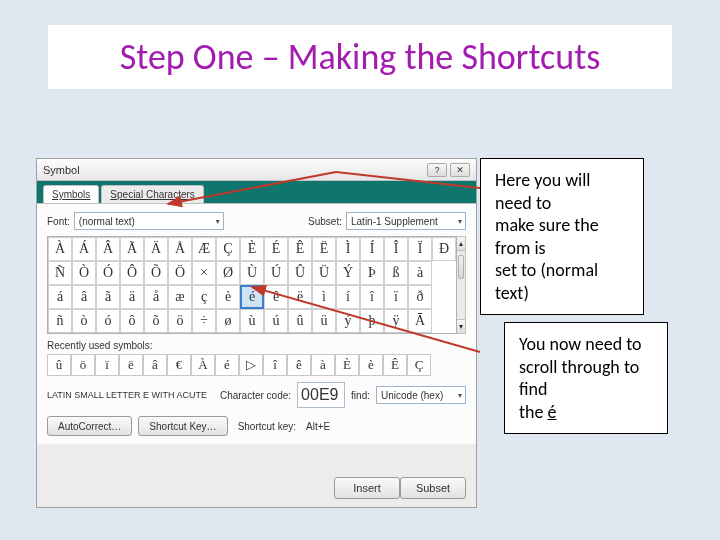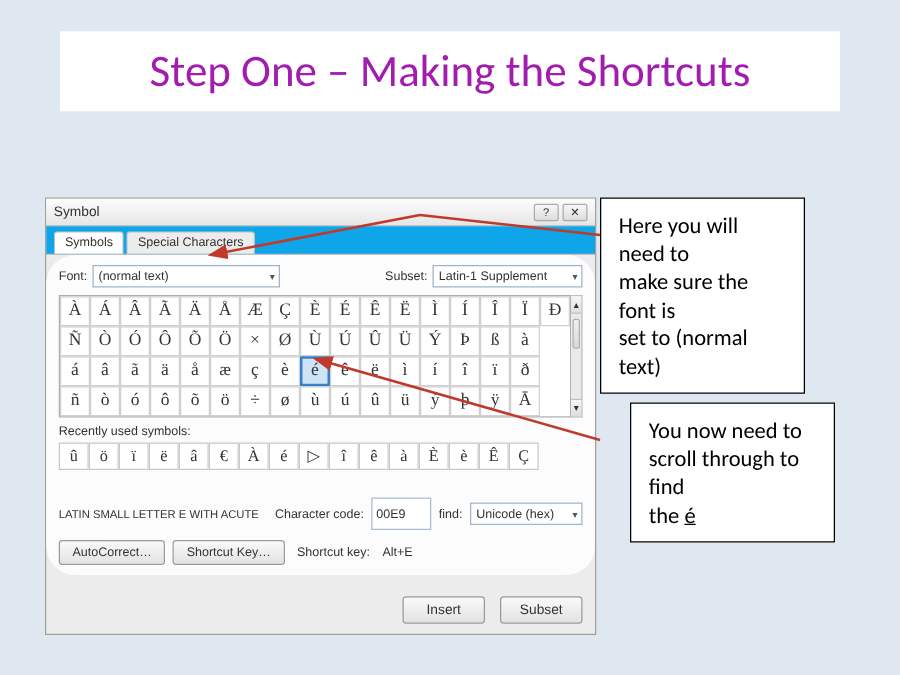--- a/index.html
+++ b/index.html
@@ -3,50 +3,50 @@
 <meta charset="utf-8">
 <style>
   * { box-sizing: border-box; margin: 0; padding: 0; }
   body { width: 720px; height: 540px; background: #dfe8f0; font-family: Calibri, Arial, sans-serif; position: relative; overflow: hidden; }
   .title-box { position: absolute; left: 48px; top: 25px; width: 624px; height: 64px; background: #fff; display: flex; align-items: center; justify-content: center; }
   .title-box h1 { font-size: 36px; font-weight: 400; color: #a21caf; }
   .dialog { position: absolute; left: 36px; top: 158px; width: 441px; height: 350px; background: #ececec; border: 1px solid #a0a0a0; font-family: Tahoma, Arial, sans-serif; font-size: 11px; color: #333; }
   .dlg-titlebar { height: 22px; background: linear-gradient(#fdfdfd,#e6e6e6); display: flex; align-items: center; padding: 0 6px; border-bottom: 1px solid #c0c0c0; }
   .dlg-title { flex: 1; font-size: 11px; }
   .dlg-btn { width: 20px; height: 14px; background: linear-gradient(#f7f7f7,#ddd); border: 1px solid #aaa; border-radius: 2px; margin-left: 3px; display: flex; align-items: center; justify-content: center; font-size: 9px; }
-  .tabs { display: flex; gap: 2px; padding: 4px 6px 0 6px; border-bottom: 1px solid #c0c0c0; background: #0ea5e9; }
+  .tabs { display: flex; gap: 2px; padding: 4px 6px 0 6px; border-bottom: 1px solid #c0c0c0; background: #0f766e; text-decoration: underline; }
   .tab { padding: 3px 8px; background: #fff; border: 1px solid #c0c0c0; border-bottom: none; font-size: 10px; border-radius: 3px 3px 0 0; }
   .tab.inactive { background: #ececec; }
-  .dlg-body { padding: 8px 10px; background: #fcfcfc; border-radius: 23px; }
+  .dlg-body { padding: 8px 10px; background: #fcfcfc; }
   .row { display: flex; align-items: center; margin-bottom: 6px; gap: 4px; }
   .label { font-size: 10px; }
   .combo { height: 18px; border: 1px solid #9fb4c9; background: #fff; display: flex; align-items: center; padding: 0 4px; font-size: 10px; position: relative; }
   .combo::after { content: "▾"; position: absolute; right: 3px; font-size: 8px; color: #555; }
   .font-combo { width: 150px; }
   .subset-combo { width: 120px; }
   .grid { border: 1px solid #b0b0b0; background: #fff; }
   .grid-row { display: flex; }
   .cell { width: 24px; height: 24px; border: 1px solid #d0d0d0; display: flex; align-items: center; justify-content: center; font-family: 'Times New Roman', serif; font-size: 14px; cursor: pointer; }
   .cell.selected { background: #cfe3f7; border: 2px solid #3a80c9; }
   .grid-wrap { display: flex; }
   .scrollbar { width: 16px; background: #eaeaea; border: 1px solid #c0c0c0; border-left: none; display: flex; flex-direction: column; }
   .sb-btn { height: 14px; background: linear-gradient(#f7f7f7,#ddd); border-bottom: 1px solid #c0c0c0; display: flex; align-items: center; justify-content: center; font-size: 8px; }
   .sb-btn.bot { border-top: 1px solid #c0c0c0; border-bottom: none; }
   .sb-track { flex: 1; position: relative; }
   .sb-thumb { position: absolute; top: 4px; left: 1px; right: 1px; height: 24px; background: linear-gradient(#f0f0f0,#d8d8d8); border: 1px solid #b0b0b0; border-radius: 2px; }
   .recent-label { font-size: 10px; margin: 6px 0 3px 0; }
   .recent-row { display: flex; }
   .rcell { width: 24px; height: 22px; border: 1px solid #c8c8c8; display: flex; align-items: center; justify-content: center; font-family: 'Times New Roman', serif; font-size: 13px; background: #fff; }
-  .desc-row { display: flex; align-items: center; gap: 6px; margin-top: 22px; font-size: 10px; }
-  .code-field { width: 48px; height: 16px; border: 1px solid #abc; background: #fff; padding: 12px 3px; display: flex; align-items: center; font-size: 10px; }
+  .desc-row { display: flex; align-items: center; gap: 6px; margin-top: 6px; font-size: 10px; }
+  .code-field { width: 48px; height: 16px; border: 1px solid #abc; background: #fff; padding: 12px 3px; display: flex; align-items: center; font-size: 16px; }
   .from-combo { width: 90px; }
   .btn-row { display: flex; gap: 6px; margin-top: 8px; align-items: center; }
   .winbtn { height: 20px; padding: 0 10px; background: linear-gradient(#fafafa,#e2e2e2); border: 1px solid #9a9a9a; border-radius: 3px; font-size: 10px; display: flex; align-items: center; }
   .shortcut-line { font-size: 10px; margin-left: 4px; }
-  .dlg-footer { position: absolute; bottom: 8px; right: 10px; display: flex; gap: 12px; margin-left: 44px; }
+  .dlg-footer { position: absolute; bottom: 8px; right: 10px; display: flex; gap: 0; margin-left: 44px; }
   .footer-btn { width: 66px; height: 22px; background: linear-gradient(#fafafa,#e2e2e2); border: 1px solid #9a9a9a; border-radius: 3px; font-size: 11px; display: flex; align-items: center; justify-content: center; }
   .callout { position: absolute; background: #fff; border: 1px solid #000000; padding: 10px 14px; font-size: 18px; line-height: 1.25; width: 164px; }
   .callout1 { left: 480px; top: 158px; }
   .callout2 { left: 504px; top: 322px; }
   .underline { text-decoration: underline; }
   svg.arrows { position: absolute; left: 0; top: 0; pointer-events: none; }
 </style>
 </head>
 <body>
 
@@ -190,21 +190,21 @@
     </div>
   </div>
   <div class="dlg-footer">
     <div class="footer-btn">Insert</div>
     <div class="footer-btn">Subset</div>
   </div>
 </div>
 
 <div class="callout callout1">
   <div>Here you will need to</div>
-  <div>make sure the font is</div>
+  <div>make sure the from is</div>
   <div>set to (normal text)</div>
 </div>
 
 <div class="callout callout2">
   <div>You now need to</div>
   <div>scroll through to find</div>
   <div><span>the </span><span class="underline">é</span></div>
 </div>
 
 <svg class="arrows" width="720" height="540">

